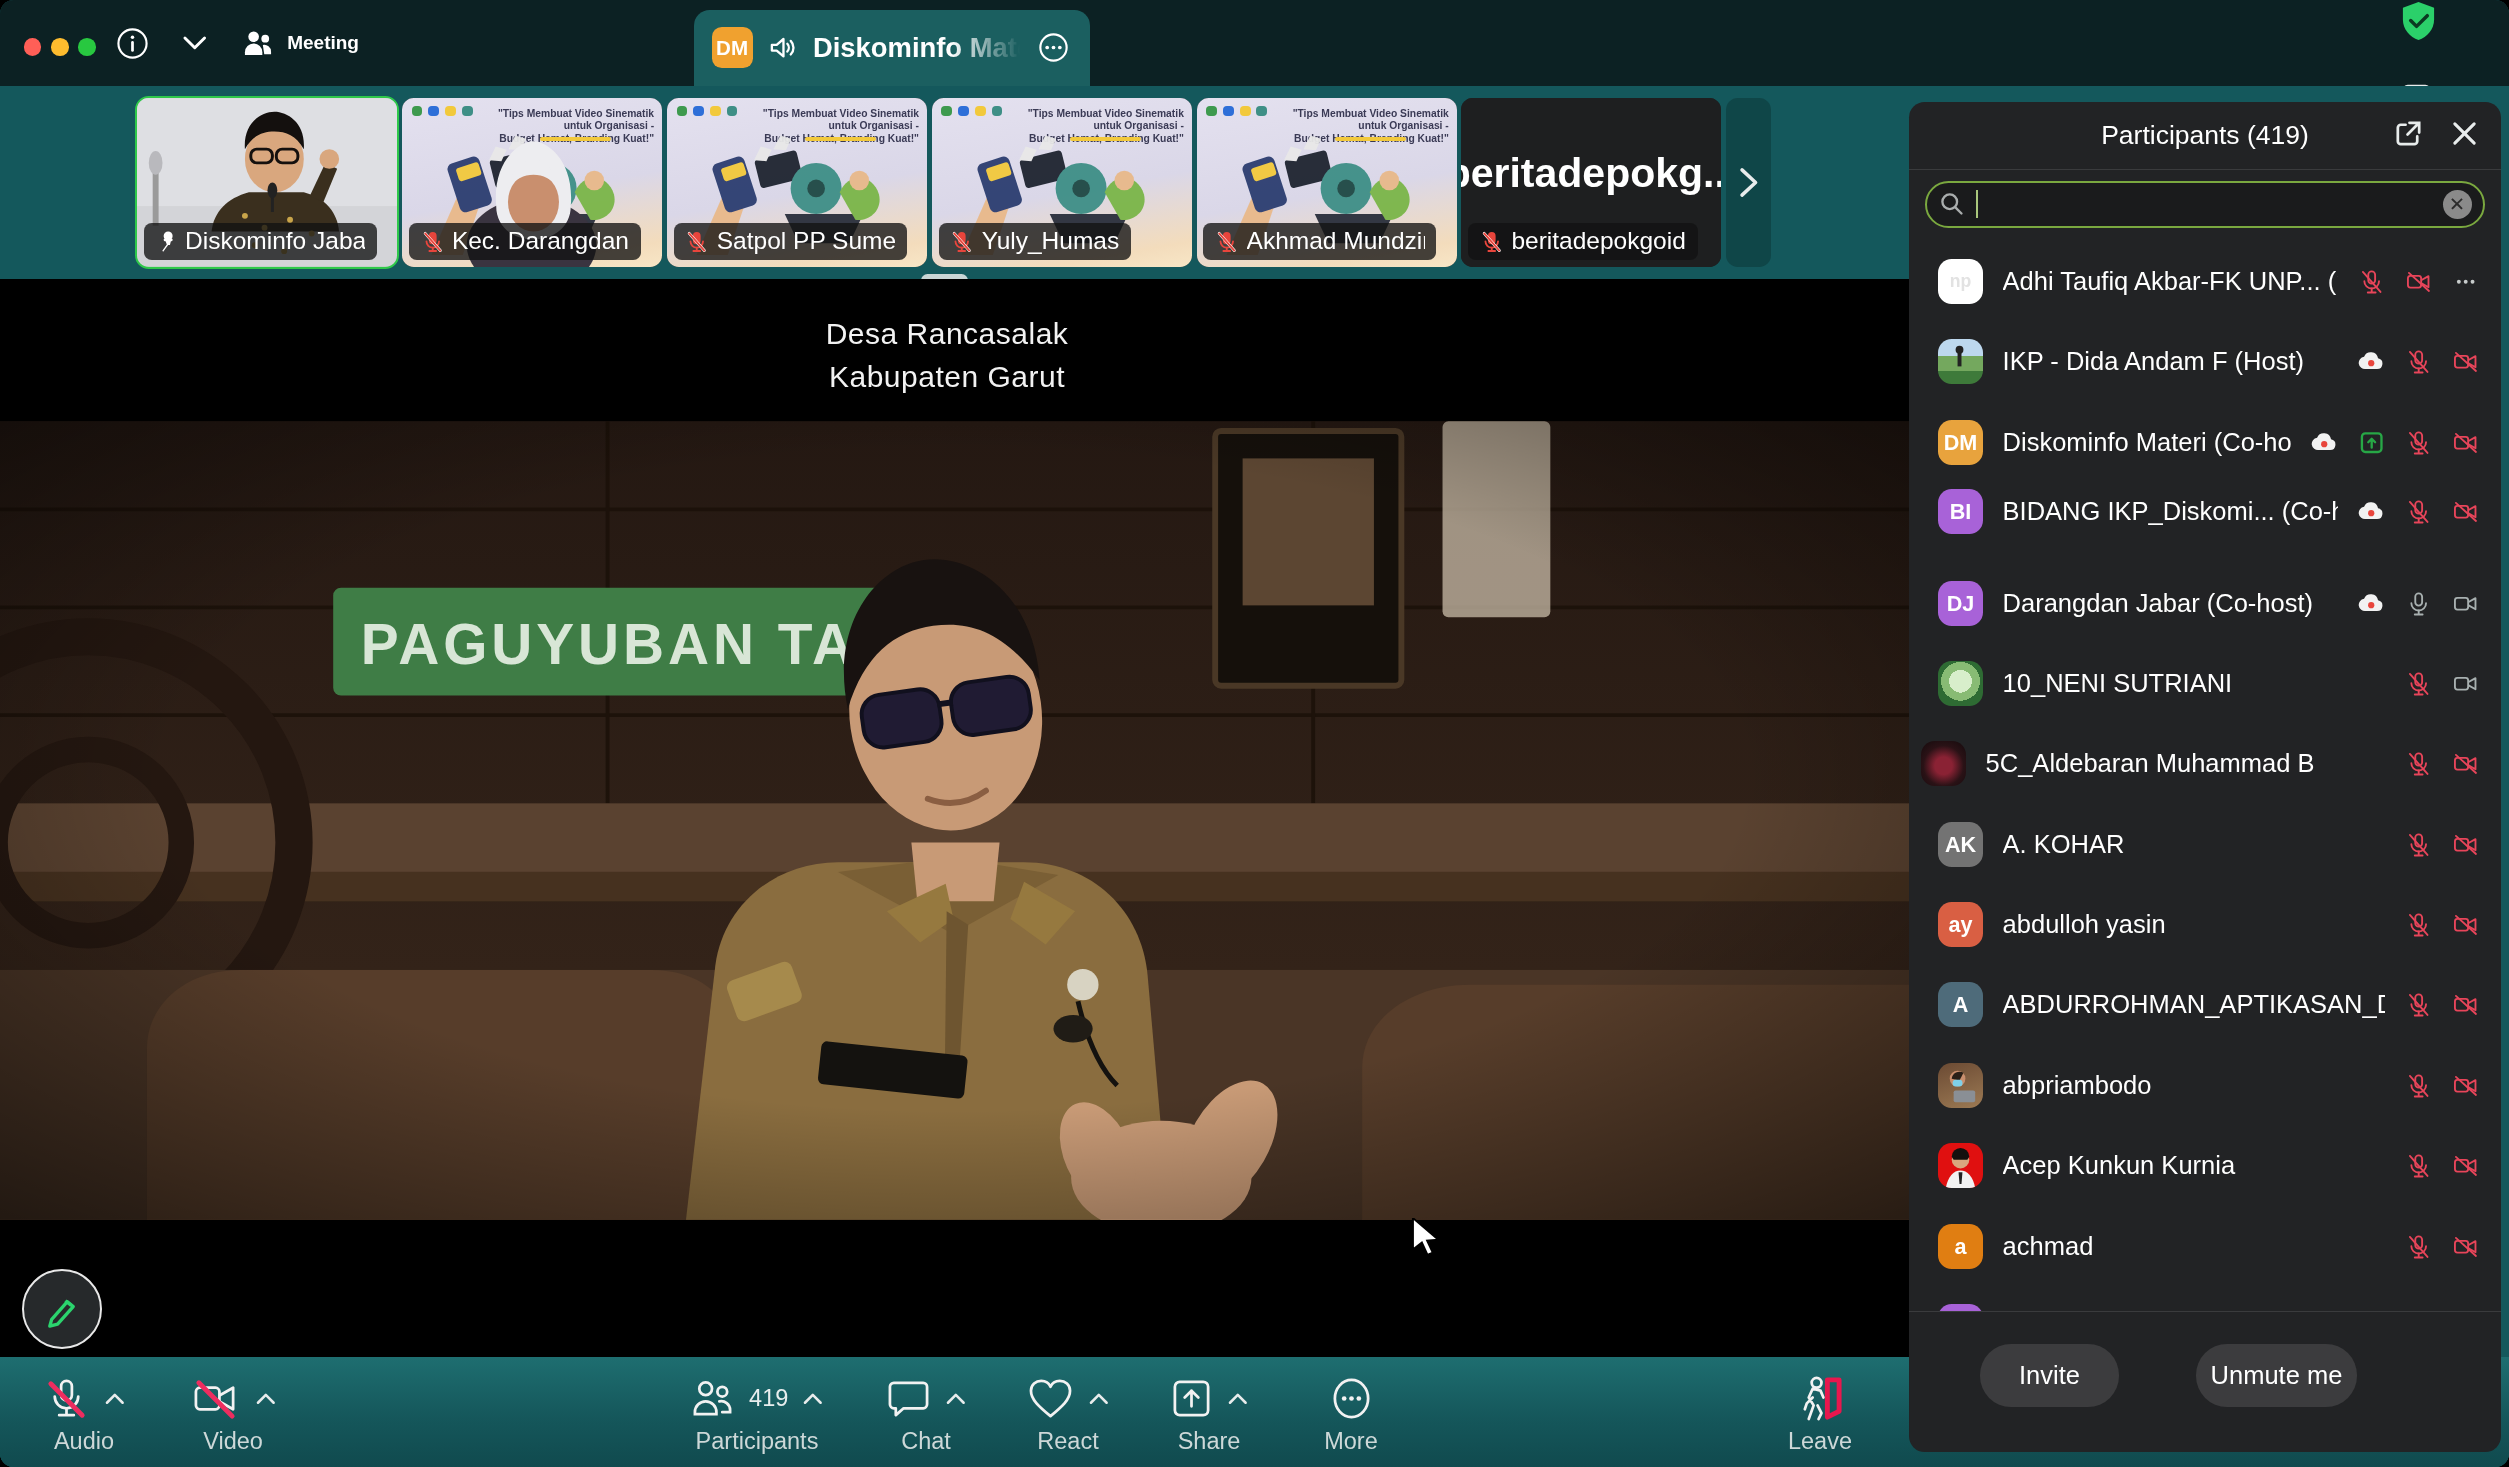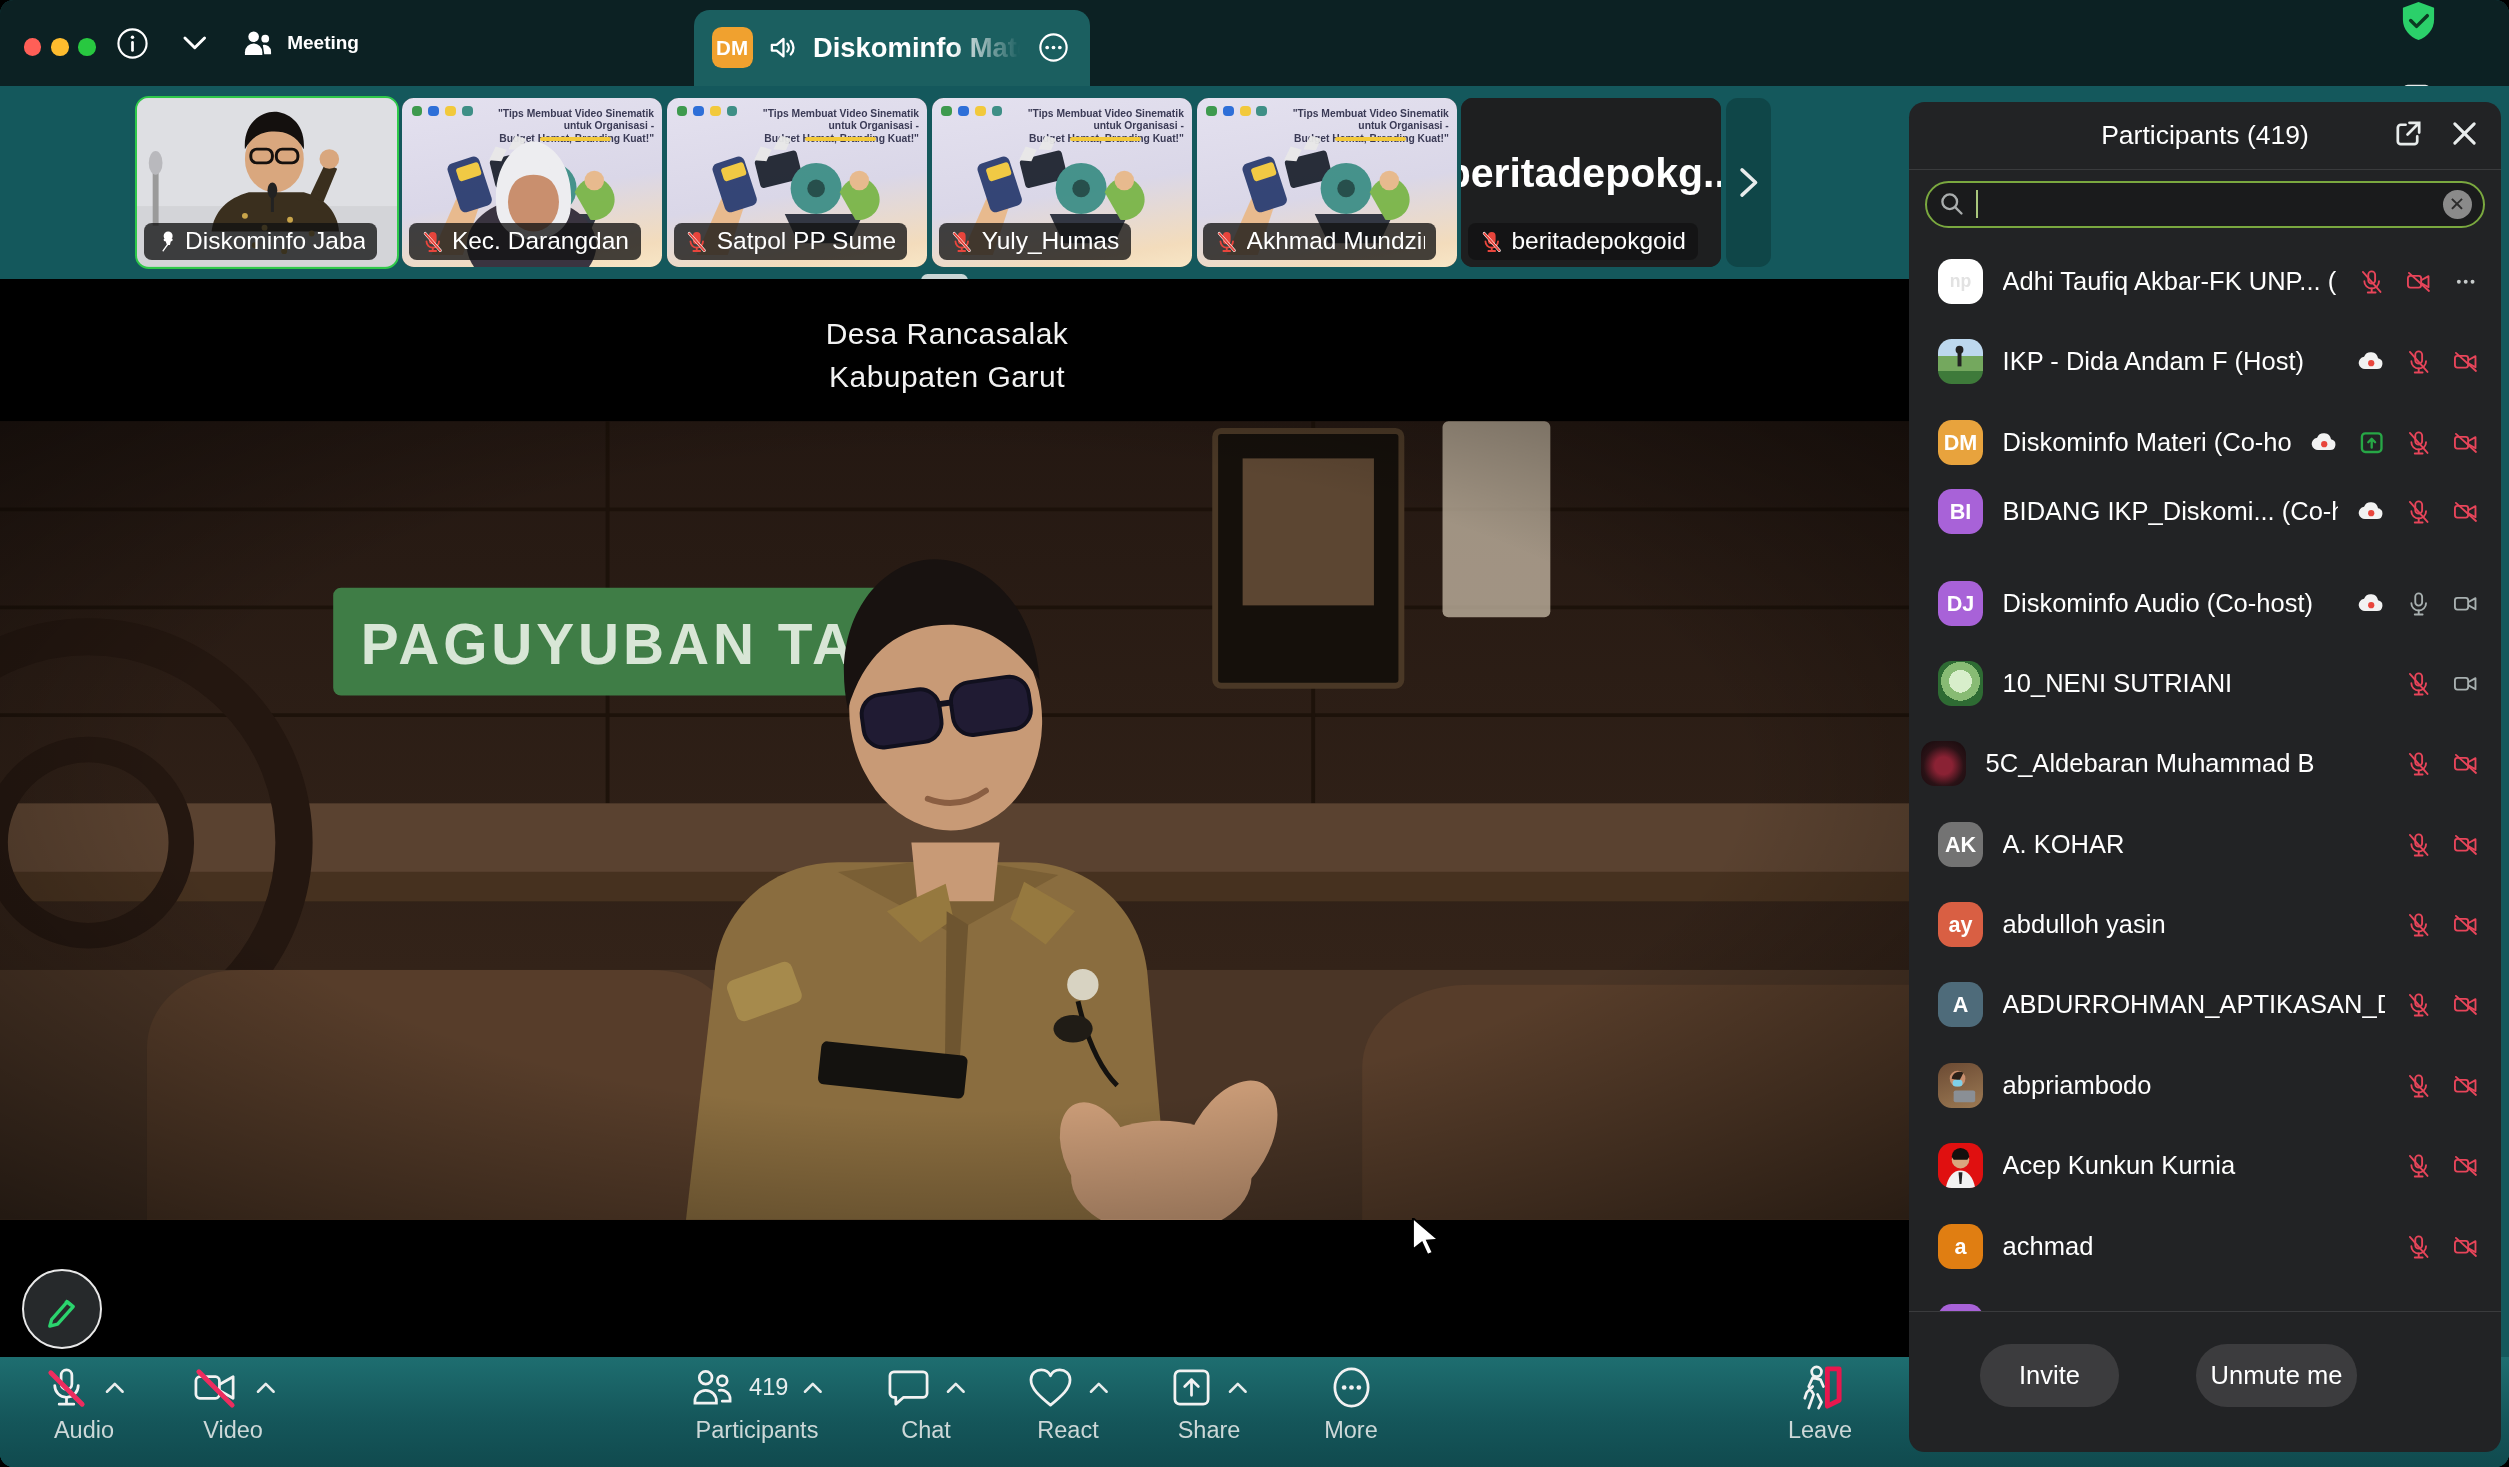--- a/index.html
+++ b/index.html
@@ -51,21 +51,21 @@
   #stage-title{position:absolute;left:0;top:33px;width:1894px;text-align:center;color:#F2F2F2;
                font-size:30px;line-height:43px;letter-spacing:0.5px;}
   #scene{position:absolute;left:0;top:142px;}
   #annotate-btn{position:absolute;left:21.6px;top:990px;width:80px;height:80px;border-radius:50%;background:#26292B;
                 border:2.9px solid #E8E8E8;display:flex;align-items:center;justify-content:center;box-sizing:border-box;}
   #cursor{position:absolute;left:1411px;top:939px;}
 
   
   #toolbar{position:absolute;left:0;bottom:0;width:2509px;height:110px;
            background:linear-gradient(180deg,#1E6E70 0%,#15575B 55%,#104A4E 100%);}
-  .titem{position:absolute;top:3px;width:176px;margin-left:-88px;text-align:center;color:#CDD8D8;}
+  .titem{position:absolute;top:14px;width:176px;margin-left:-88px;text-align:center;color:#CDD8D8;}
   .trow{height:55px;display:flex;align-items:center;justify-content:center;gap:13.7px;}
   .tlabel{font-size:23.5px;margin-top:2px;}
   .tcount{color:#E8EEEE;font-size:23.5px;}
 
   
   #panel{position:absolute;left:1909px;top:15.7px;width:592px;height:1350px;background:#222325;border-radius:15.7px;overflow:hidden;}
   #p-header{position:absolute;left:0;top:0;width:100%;height:67px;border-bottom:1px solid #3A3B3D;display:flex;align-items:center;}
   #p-title{position:absolute;left:0;width:100%;text-align:center;color:#fff;font-size:26.5px;}
   #p-header-btns{position:absolute;right:21.6px;display:flex;gap:25.5px;align-items:center;}
   #p-search{position:absolute;left:15.7px;right:15.7px;top:79px;height:47px;background:#1A1B1C;border:2.9px solid #7AA83F;
@@ -749,21 +749,21 @@
                 <g fill="none" stroke="#E8455A" stroke-width="1.9" stroke-linejoin="round">
                   <rect x="3" y="8" width="13.5" height="12" rx="2.5"></rect>
                   <path d="M16.5 12.5l7.5-4.2v11.4l-7.5-4.2"></path>
                   <line x1="4" y1="5" x2="24.5" y2="23.5" stroke-linecap="round"></line>
                 </g>
               </svg>
             </span>
           </div>
           <div class="prow" style="top: 319px;">
             <div class="avatar" style="background:#A862D8">DJ</div>
-            <span class="pname">Diskominfo Audio (Co-host)</span>
+            <span class="pname">Darangdan Jabar (Co-host)</span>
             <span class="picons">
               <svg class="pic" viewBox="0 0 28 28">
                 <path d="M8 21.5h11.5a5.5 5.5 0 0 0 1-10.9A7.5 7.5 0 0 0 6.2 8.9 6 6 0 0 0 8 21.5z" fill="#F2F2F2"></path>
                 <circle cx="13.5" cy="15.5" r="3.2" fill="#E8453C"></circle>
               </svg>
               <svg class="pic" viewBox="0 0 28 28">
                 <g fill="none" stroke="#A8B0B0" stroke-width="1.9" stroke-linecap="round">
                   <rect x="10.5" y="3.5" width="7" height="12.5" rx="3.5"></rect>
                   <path d="M6.5 13.5a7.5 7.5 0 0 0 15 0"></path>
                   <path d="M14 21v4M10 25h8"></path>

